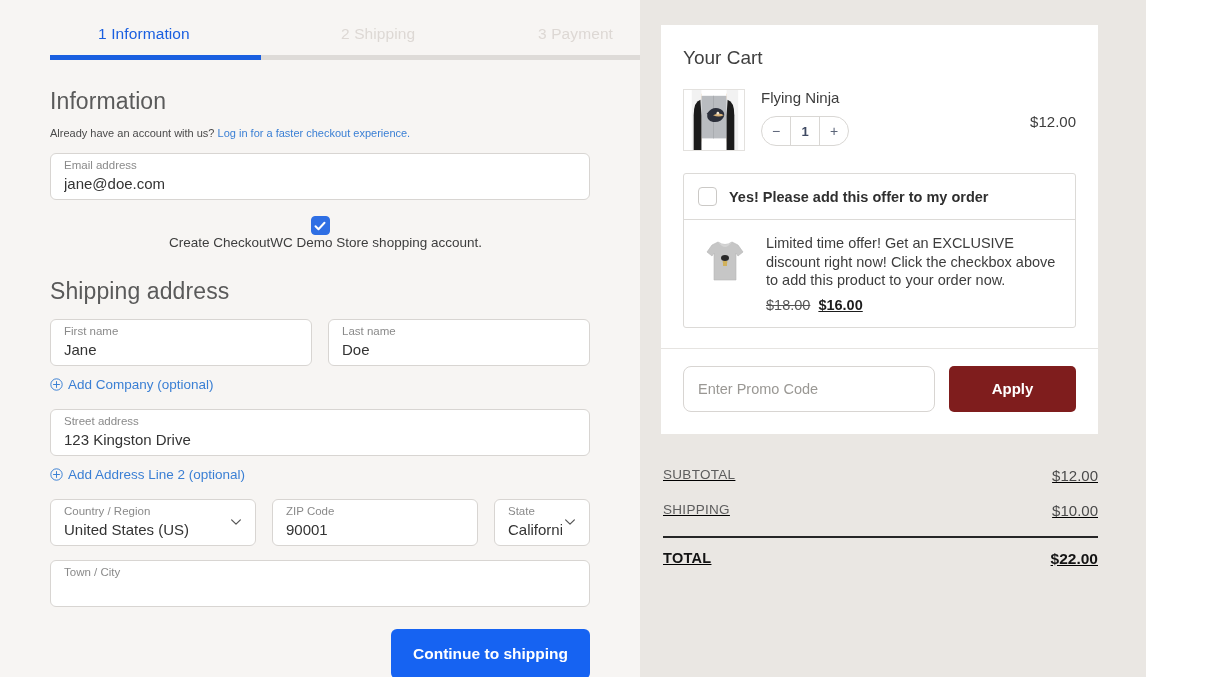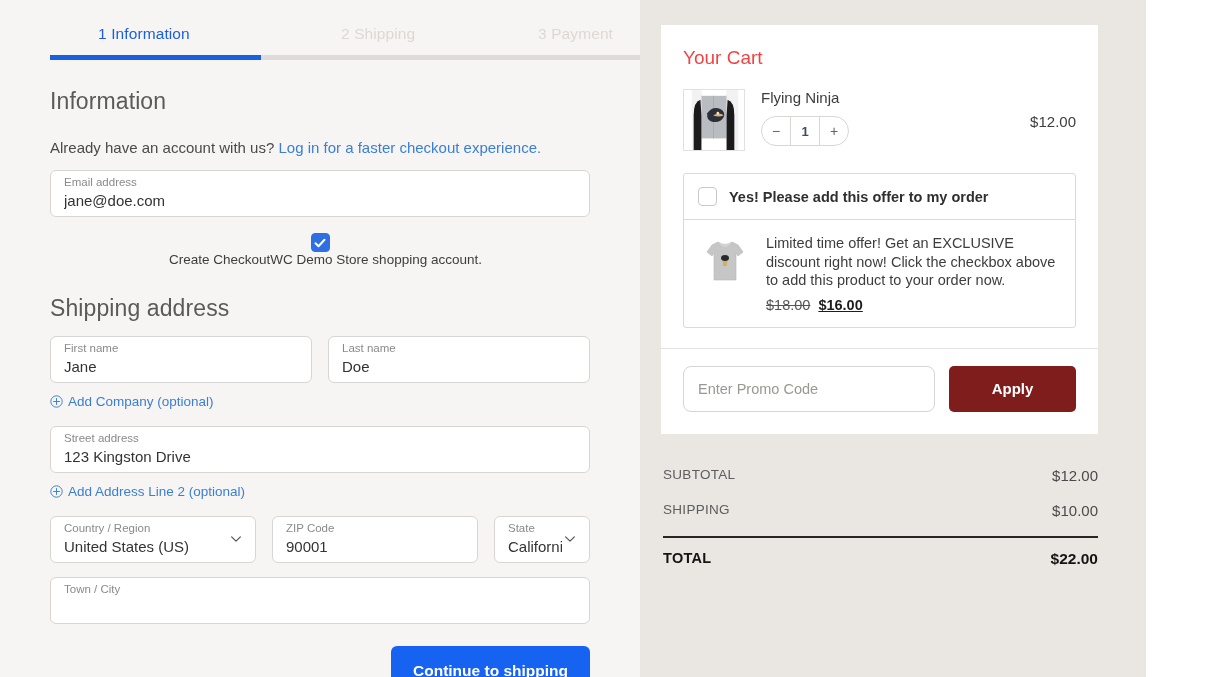--- a/index.html
+++ b/index.html
@@ -39,22 +39,22 @@
   .progress-fill {
     width: 214px; height: 5px;
     background: #1a5fe0;
   }
 
   h2.section {
     font-size: 23px; font-weight: 400; color: #5a5a5a;
     margin-top: 28px; letter-spacing: .1px;
   }
   .subline {
-    font-size: 15px; color: #4a4a4a;
-    margin-top: 24px;
+    font-size: 11px; color: #4a4a4a;
+    margin-top: 12px;
   }
   .link { color: #3a7fd4; text-decoration: none; }
 
   
   .field {
     position: relative;
     background: #ffffff;
     border: 1px solid #d8d5d2;
     border-radius: 6px;
     height: 47px;
@@ -124,21 +124,21 @@
     background: #eae7e3;
     padding: 25px 46px 0 21px;
     position: relative;
   }
   .cart-card {
     background: #ffffff;
     width: 437px;
     padding: 22px 22px 20px 22px;
   }
   h3.cart-title {
-    font-size: 19px; font-weight: 400; color: #ef4444;
+    font-size: 19px; font-weight: 400; color: #404040;
     margin-bottom: 20px;
   }
   .cart-line { display: flex; align-items: flex-start; }
   .thumb {
     width: 62px; height: 62px;
     border: 1px solid #e3e1de;
     background: #c9c9c9;
     flex: 0 0 auto; overflow: hidden;
   }
   .thumb svg { display: block; width: 100%; height: 100%; }
@@ -214,21 +214,21 @@
   .promo-input::placeholder { color: #9a9894; }
   .apply-btn {
     width: 127px; height: 46px;
     background: #7f1d1d; color: #fff;
     border: none; border-radius: 5px;
     font-size: 15px; font-weight: bold; cursor: pointer;
     font-family: "Liberation Sans", sans-serif;
   }
 
   
-  .totals { width: 437px; padding: 0 0 0 2px; margin-top: 24px; }
+  .totals { width: 437px; padding: 0 0 0 2px; margin-top: 24px; text-decoration: underline; }
   .trow {
     display: flex; justify-content: space-between;
     padding: 9px 0; font-size: 13.5px; color: #5d5d5d;
     letter-spacing: .3px;
   }
   .trow .tval { color: #4a4a4a; font-size: 15px; letter-spacing: 0; }
   .trow.total {
     border-top: 2px solid #262626;
     margin-top: 8px; padding-top: 12px;
     color: #141414; font-weight: bold; font-size: 14.5px;

